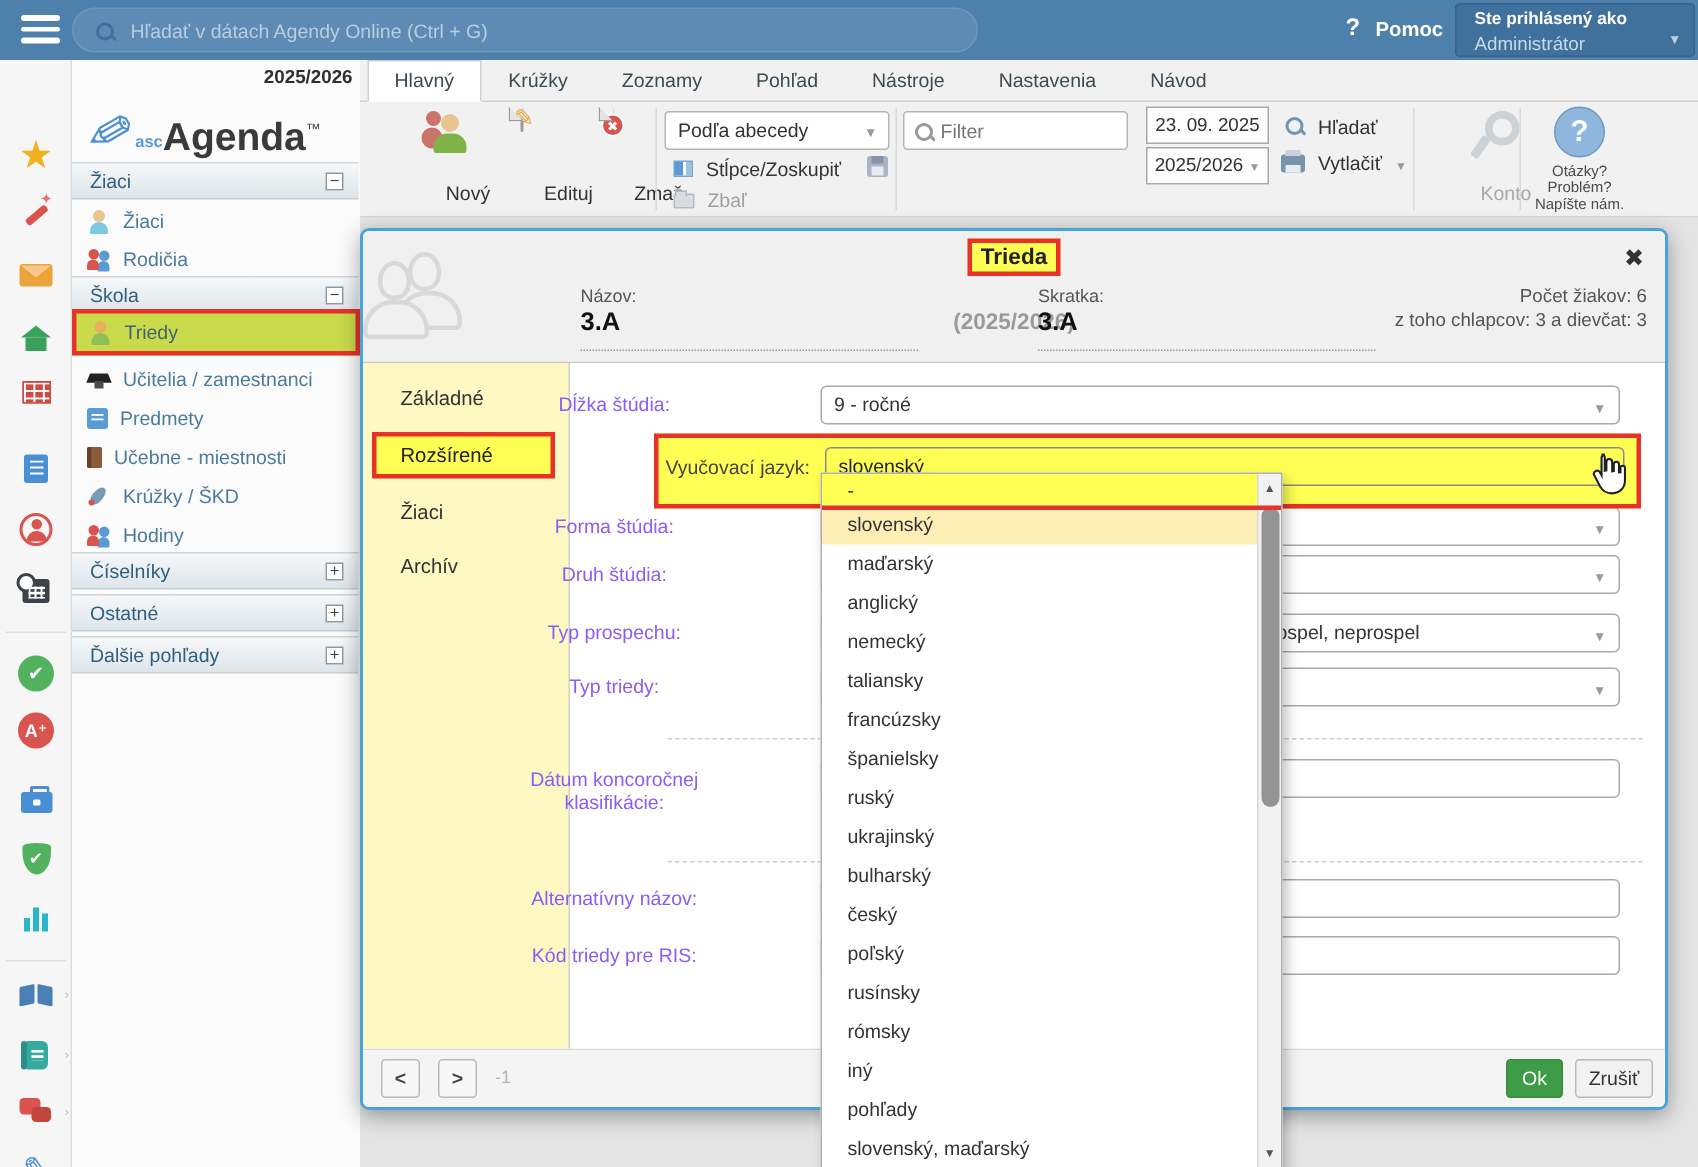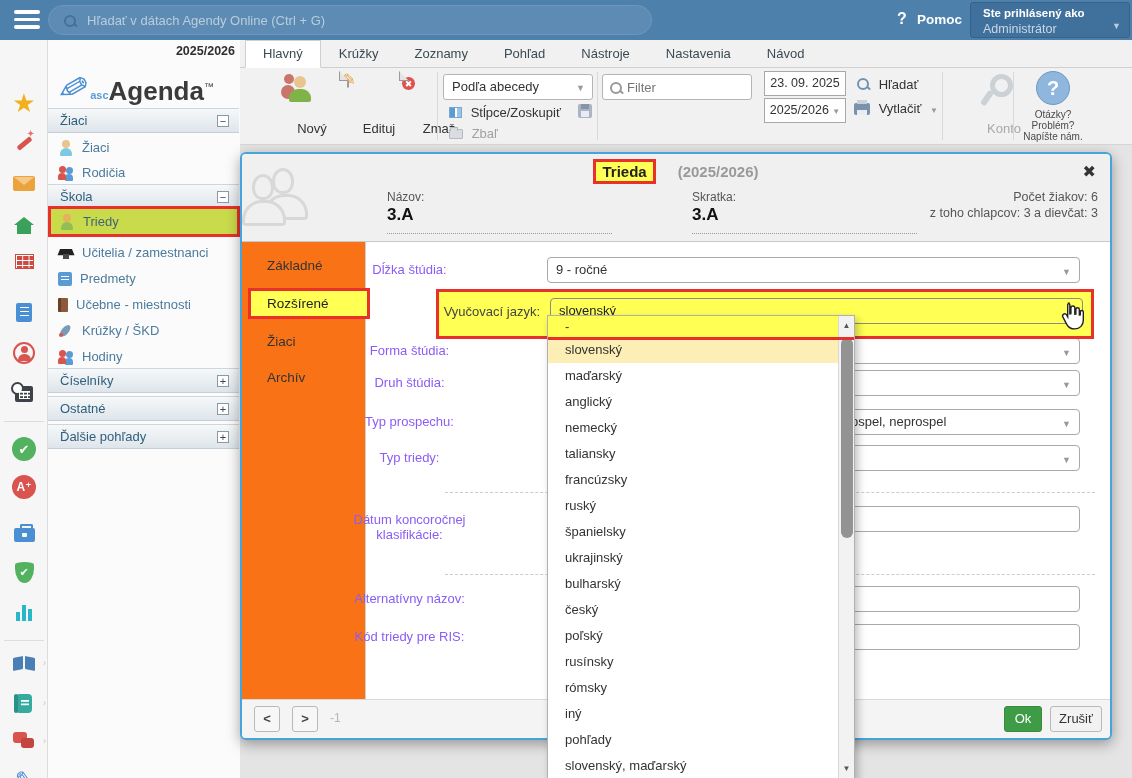--- a/index.html
+++ b/index.html
@@ -136,33 +136,33 @@
   .printer::after{content:"";position:absolute;left:3px;top:7px;width:10px;height:5px;background:#e8edf2;}
   .keyic{position:relative;width:30px;height:36px;margin:0 auto;}
   .keyic::before{content:"";position:absolute;left:12px;top:2px;width:13px;height:13px;border:5px solid #ccd1d6;border-radius:50%;}
   .keyic::after{content:"";position:absolute;left:6px;top:18px;width:6px;height:16px;background:#ccd1d6;transform:rotate(35deg);border-radius:2px;}
   .qcirc{position:absolute;width:34px;height:34px;border-radius:50%;background:#8fb6dd;border:1px solid #6d9ac4;color:#fff;font-size:20px;font-weight:bold;text-align:center;line-height:32px;cursor:pointer;}
   .qtxt{position:absolute;font-size:10px;color:#4a4a4a;text-align:center;line-height:11px;}
 
   
   .dialog{position:absolute;left:240px;top:152px;width:872px;height:588px;background:#fff;border:2px solid #45a4da;border-radius:6px;box-shadow:0 4px 14px rgba(0,0,0,.35);z-index:10;}
   .dhead{position:absolute;left:0;top:0;width:868px;height:88px;background:#f0f0f0;border-bottom:1px solid #c9c9c9;border-radius:4px 4px 0 0;}
-  .dtitle{position:absolute;left:0;top:5px;width:100%;display:flex;justify-content:center;align-items:center;gap:22px;}
+  .dtitle{position:absolute;left:0;top:5px;width:100%;display:flex;justify-content:center;align-items:center;gap:22px;flex-direction:column;}
   .dtitle .hl{background:#ffff54;border:3px solid #e8312a;padding:0 6px;font-weight:bold;font-size:15px;color:#222;line-height:19px;}
   .dtitle .suff{font-weight:bold;font-size:15px;color:#9a9a9a;}
   .dclose{position:absolute;right:14px;top:8px;font-size:16px;font-weight:bold;color:#333;cursor:pointer;}
   .sil{position:absolute;left:4px;top:10px;width:70px;height:72px;}
   .sil .p{position:absolute;}
   .sil .hd{width:22px;height:26px;border:3px solid #d8d8d8;border-radius:50% 50% 45% 45%;background:#f0f0f0;}
   .sil .bd{width:44px;height:26px;border:3px solid #d8d8d8;border-radius:20px 20px 4px 4px;background:#f0f0f0;}
   .dlab{position:absolute;font-size:12px;color:#555;}
   .dval{position:absolute;font-size:17px;font-weight:bold;color:#111;}
   .dots{position:absolute;border-bottom:1px dotted #999;width:225px;}
   .dstats{position:absolute;right:12px;text-align:center;font-size:12.5px;color:#555;}
-  .tabcol{position:absolute;left:0;top:88px;width:124px;height:457px;border-right:1px solid #cfcfcf;background:#f97316;}
+  .tabcol{position:absolute;left:0;top:88px;width:138px;height:457px;border-right:1px solid #cfcfcf;background:#fef9c3;}
   .dtab{position:absolute;left:25px;color:#333;font-size:13.5px;cursor:pointer;}
   .dtab-sel{position:absolute;left:6px;width:122px;height:31px;background:#ffff54;border:3px solid #e8312a;display:flex;align-items:center;padding-left:16px;font-size:13.5px;color:#222;cursor:pointer;}
   .flab{position:absolute;left:40px;width:255px;text-align:center;color:#8b5cf6;}
   .ffield{position:absolute;left:305px;width:533px;height:26px;background:#fff;border:1px solid #a9a9a9;border-radius:4px;cursor:pointer;}
   .ffield .txt{position:absolute;left:8px;top:4px;color:#333;white-space:nowrap;}
   .ffield .car{position:absolute;right:8px;top:9px;color:#999;font-size:9px;}
   .dash{position:absolute;left:203px;width:650px;border-top:1px dashed #ccc;}
   .hlbox{position:absolute;left:194px;top:135px;width:658px;height:50px;background:#ffff54;border:3px solid #e8312a;z-index:3;}
   .hlbox .flab2{position:absolute;left:0;top:12px;width:101px;text-align:right;color:#444;}
   .hlbox .cmb{position:absolute;left:111px;top:6px;width:533px;height:26px;border:1px solid #8a8a8a;border-radius:4px;cursor:pointer;}
@@ -491,22 +491,22 @@
 
     <div class="ddlist">
       <div class="dd-items">
           <div class="dd-row">-</div>
           <div class="dd-row">slovenský</div>
           <div class="dd-row">maďarský</div>
           <div class="dd-row">anglický</div>
           <div class="dd-row">nemecký</div>
           <div class="dd-row">taliansky</div>
           <div class="dd-row">francúzsky</div>
+          <div class="dd-row">španielsky</div>
           <div class="dd-row">ruský</div>
-          <div class="dd-row">španielsky</div>
           <div class="dd-row">ukrajinský</div>
           <div class="dd-row">bulharský</div>
           <div class="dd-row">český</div>
           <div class="dd-row">poľský</div>
           <div class="dd-row">rusínsky</div>
           <div class="dd-row">rómsky</div>
           <div class="dd-row">iný</div>
           <div class="dd-row">pohľady</div>
           <div class="dd-row">slovenský, maďarský</div>
         </div>

